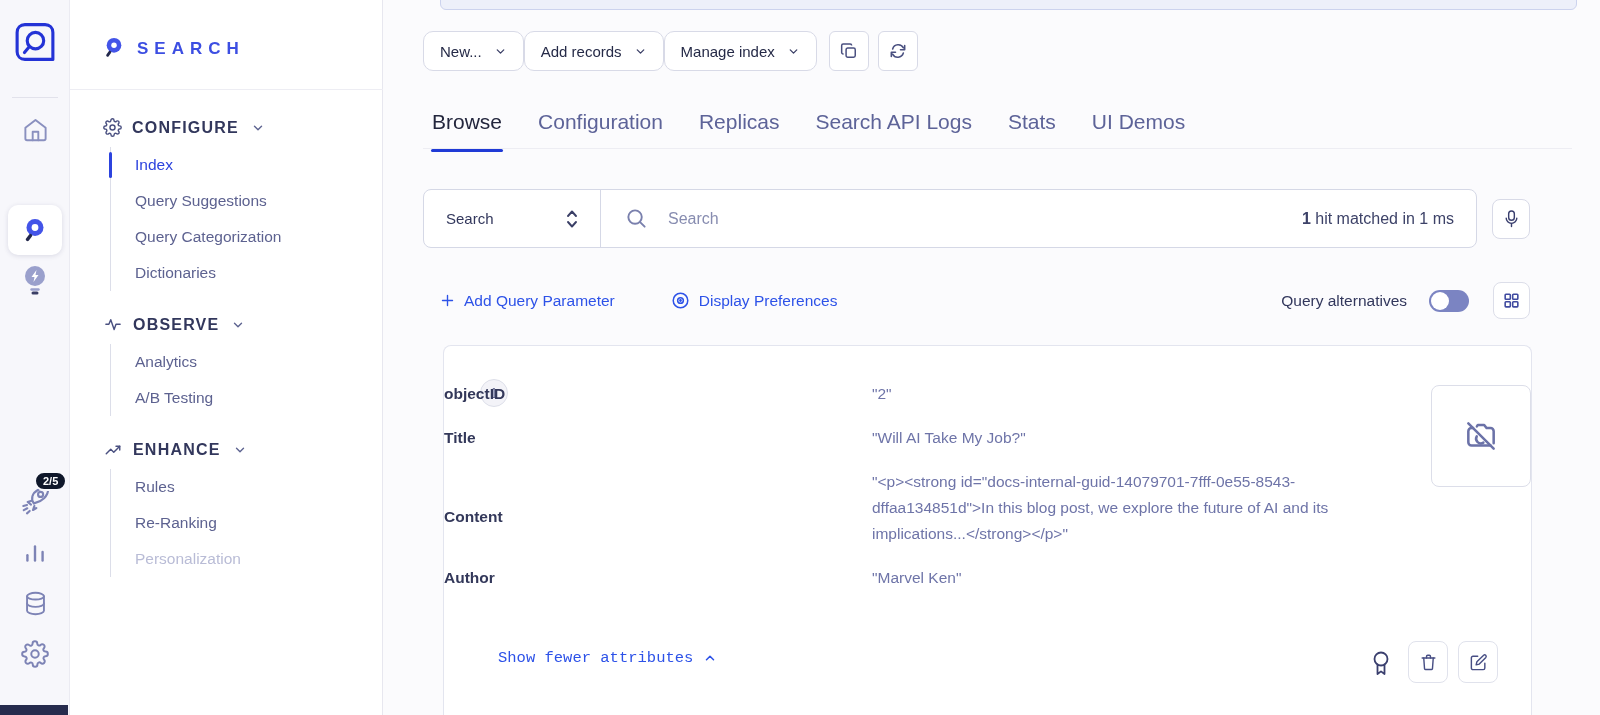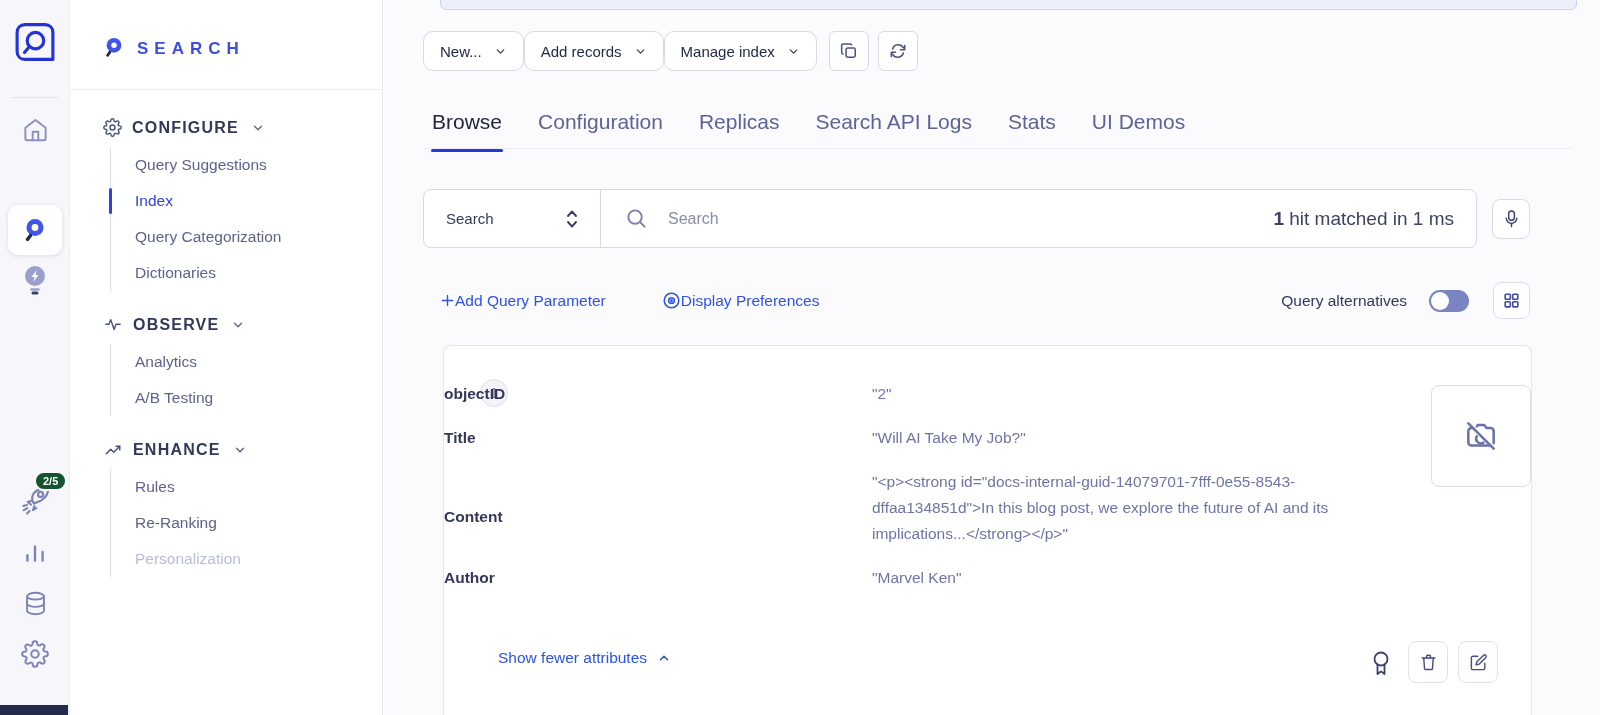--- a/index.html
+++ b/index.html
@@ -7,21 +7,21 @@
   body { font-family:"Liberation Sans","DejaVu Sans",sans-serif; background:#fbfbfd; color:#2b3158; }
   .screen { position:relative; width:1600px; height:715px; }
 
   
   .rail { position:absolute; left:0; top:0; width:70px; height:715px; background:#f7f7fb; border-right:1px solid #ebebf2; }
   .rail .logo { position:absolute; left:13px; top:20px; width:44px; height:44px; color:#2433d6; }
   .rail .rail-divider { position:absolute; left:12px; top:97px; width:46px; height:1px; background:#e2e2eb; }
   .rail-icon { position:absolute; left:0; width:70px; display:flex; justify-content:center; color:#8a90bf; }
   .rail-icon svg { display:block; }
   .active-tile { position:absolute; left:8px; top:205px; width:54px; height:50px; background:#fff; border-radius:10px; box-shadow:0 1px 5px rgba(40,45,90,.14); display:flex; align-items:center; justify-content:center; }
-  .badge-pill { position:absolute; left:34px; top:471px; background:#14532d; color:#fff; font-size:11px; font-weight:bold; padding:2px 7px; border-radius:10px; border:2px solid #f7f7fb; }
+  .badge-pill { position:absolute; left:34px; top:471px; background:#0f172a; color:#fff; font-size:11px; font-weight:bold; padding:2px 7px; border-radius:10px; border:2px solid #f7f7fb; }
   .rail-bottom-strip { position:absolute; left:0; top:705px; width:68px; height:10px; background:#262b4d; }
 
   
   .sidebar { position:absolute; left:70px; top:0; width:313px; height:715px; background:#fff; border-right:1px solid #e7e7ef; }
   .sb-header { position:absolute; left:0; top:0; width:313px; height:90px; border-bottom:1px solid #ededf3; }
   .sb-header .sb-head-inner { position:absolute; left:33px; top:36px; display:flex; align-items:center; gap:12px; }
   .sb-title { font-size:17px; font-weight:bold; letter-spacing:6px; color:#3c4ee2; }
   .sb-body { position:absolute; left:33px; top:118px; right:0; }
   .sb-section-head { display:flex; align-items:center; gap:10px; color:#363b60; }
   .sb-section-label { font-size:16px; font-weight:bold; letter-spacing:1.2px; color:#32375c; }
@@ -48,43 +48,43 @@
   .tab { font-size:21px; color:#5d6398; cursor:pointer; position:relative; padding:12px 0 16px 0; }
   .tab.active { color:#23263d; }
   .tab.active::after { content:""; position:absolute; left:-1px; right:-1px; bottom:-2px; height:3px; background:#1f3ad6; border-radius:2px; }
 
   .searchbar { position:absolute; left:40px; top:189px; width:1054px; height:59px; background:#fff; border:1px solid #d5d8e6; border-radius:8px; display:flex; align-items:stretch; }
   .scope { width:177px; border-right:1px solid #d5d8e6; display:flex; align-items:center; justify-content:space-between; padding:0 20px 0 22px; cursor:pointer; }
   .scope-label { font-size:15px; color:#32375c; }
   .sb-input-wrap { flex:1; display:flex; align-items:center; padding:0 22px 0 24px; gap:20px; }
   .sb-input { flex:1; border:none; outline:none; font-size:16px; color:#32375c; font-family:"Liberation Sans",sans-serif; background:transparent; }
   .sb-input::placeholder { color:#878cb0; }
-  .hits { font-size:19px; color:#3d4268; white-space:nowrap; }
+  .hits { font-size:16px; color:#3d4268; white-space:nowrap; }
   .hits b { font-weight:bold; }
   .mic-btn { position:absolute; left:1109px; top:199px; width:38px; height:40px; background:#fff; border:1px solid #d8dae7; border-radius:8px; display:flex; align-items:center; justify-content:center; color:#3a3f6e; cursor:pointer; }
 
   .params-row { position:absolute; left:57px; top:282px; width:1090px; display:flex; align-items:center; justify-content:space-between; }
   .params-left { display:flex; align-items:center; gap:56px; }
-  .link-btn { display:flex; align-items:center; font-size:15.5px; color:#2d52e8; cursor:pointer; }
+  .link-btn { display:flex; align-items:center; gap:9px; font-size:15.5px; color:#2d52e8; cursor:pointer; }
   .params-right { display:flex; align-items:center; gap:22px; }
   .alt-label { font-size:15.5px; color:#32375c; }
   .toggle { width:40px; height:22px; border-radius:11px; background:#7b84c2; position:relative; cursor:pointer; margin-right:2px; }
   .toggle .knob { position:absolute; left:2px; top:2px; width:18px; height:18px; border-radius:50%; background:#fff; }
   .grid-btn { width:37px; height:37px; background:#fff; border:1px solid #dcdee9; border-radius:8px; display:flex; align-items:center; justify-content:center; color:#3f4aa0; cursor:pointer; }
 
   
   .card { position:absolute; left:60px; top:345px; width:1089px; height:372px; background:#fff; border:1px solid #e3e5ef; border-bottom:none; border-radius:8px 8px 0 0; }
   .hit-badge { position:absolute; left:36px; top:33px; width:28px; height:28px; border-radius:50%; background:#f3f3f8; border:1px solid #dddfe9; color:#5c618a; font-size:14px; display:flex; align-items:center; justify-content:center; }
   .attrs { position:absolute; left:0; top:35px; width:952px; }
   .attr-row { display:flex; margin-bottom:18px; }
   .attr-label { width:370px; font-size:15.5px; font-weight:bold; color:#33385a; line-height:26px; flex:none; }
   .attr-value { margin-left:58px; width:524px; font-size:15.5px; color:#6e74a8; line-height:26px; }
   .img-box { position:absolute; left:987px; top:39px; width:100px; height:102px; border:1px solid #dcdee9; border-radius:8px; display:flex; align-items:center; justify-content:center; color:#6b72a8; cursor:pointer; }
   .card-bottom { position:absolute; left:0; right:0; top:295px; height:46px; }
-  .fewer-link { position:absolute; left:54px; top:8px; display:flex; align-items:center; gap:10px; font-size:15.5px; color:#2d52e8; cursor:pointer; }
+  .fewer-link { position:absolute; left:54px; top:8px; display:flex; align-items:center; gap:10px; font-size:15.5px; color:#2d52e8; cursor:pointer;font-family:Liberation Mono, monospace; }
   .ribbon-btn { position:absolute; left:925px; top:8px; width:26px; height:28px; color:#3a3f6e; cursor:pointer; }
   .card-icon-btn { position:absolute; top:0; width:40px; height:42px; background:#fff; border:1px solid #e0e2ec; border-radius:8px; display:flex; align-items:center; justify-content:center; color:#474e84; cursor:pointer; }
 </style>
 </head>
 <body>
 
 <div class="screen">
 
   <div class="rail">
     <div class="logo">
@@ -178,22 +178,22 @@
           <svg width="19" height="19" viewBox="0 0 24 24" fill="none" stroke="#4a5080" stroke-width="1.8" stroke-linecap="round" stroke-linejoin="round">
             <circle cx="12" cy="12" r="3.2"></circle>
             <path d="M19.4 15a1.65 1.65 0 0 0 .33 1.82l.06.06a2 2 0 1 1-2.83 2.83l-.06-.06a1.65 1.65 0 0 0-1.82-.33 1.65 1.65 0 0 0-1 1.51V21a2 2 0 1 1-4 0v-.09a1.65 1.65 0 0 0-1-1.51 1.65 1.65 0 0 0-1.82.33l-.06.06a2 2 0 1 1-2.83-2.83l.06-.06a1.65 1.65 0 0 0 .33-1.82 1.65 1.65 0 0 0-1.51-1H3a2 2 0 1 1 0-4h.09a1.65 1.65 0 0 0 1.51-1 1.65 1.65 0 0 0-.33-1.82l-.06-.06a2 2 0 1 1 2.83-2.83l.06.06a1.65 1.65 0 0 0 1.82.33h.01a1.65 1.65 0 0 0 1-1.51V3a2 2 0 1 1 4 0v.09a1.65 1.65 0 0 0 1 1.51h.01a1.65 1.65 0 0 0 1.82-.33l.06-.06a2 2 0 1 1 2.83 2.83l-.06.06a1.65 1.65 0 0 0-.33 1.82v.01a1.65 1.65 0 0 0 1.51 1H21a2 2 0 1 1 0 4h-.09a1.65 1.65 0 0 0-1.51 1Z"></path>
           </svg>
           <span class="sb-section-label">CONFIGURE</span>
           <svg class="sb-chevron" width="14" height="14" viewBox="0 0 24 24" fill="none" stroke="currentColor" stroke-width="2.4" stroke-linecap="round" stroke-linejoin="round">
               <path d="M6 9 l6 6 6-6"></path>
             </svg>
         </div>
         <div class="nav-items">
+          <div class="nav-item active">Index</div>
           <div class="nav-item">Query Suggestions</div>
-          <div class="nav-item active">Index</div>
           <div class="nav-item">Query Categorization</div>
           <div class="nav-item">Dictionaries</div>
         </div>
       </div>
 
       <div class="sb-section">
         <div class="sb-section-head">
           <svg width="20" height="18" viewBox="0 0 24 24" fill="none" stroke="#4a5080" stroke-width="1.9" stroke-linecap="round" stroke-linejoin="round">
             <path d="M2.5 11 h4 l2.5-6 4.5 13 2.5-7 h5.5"></path>
           </svg>

